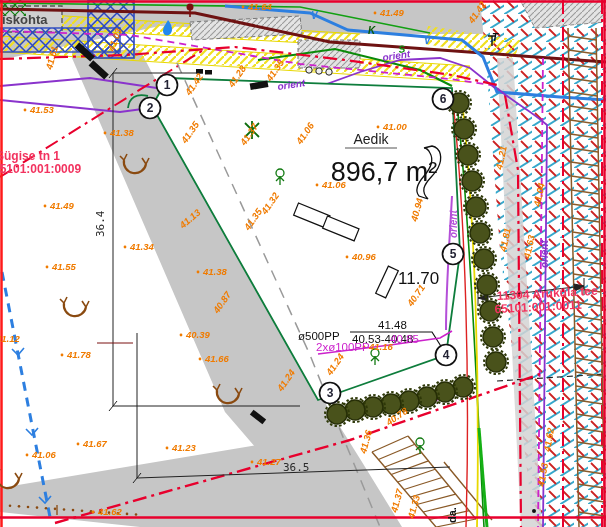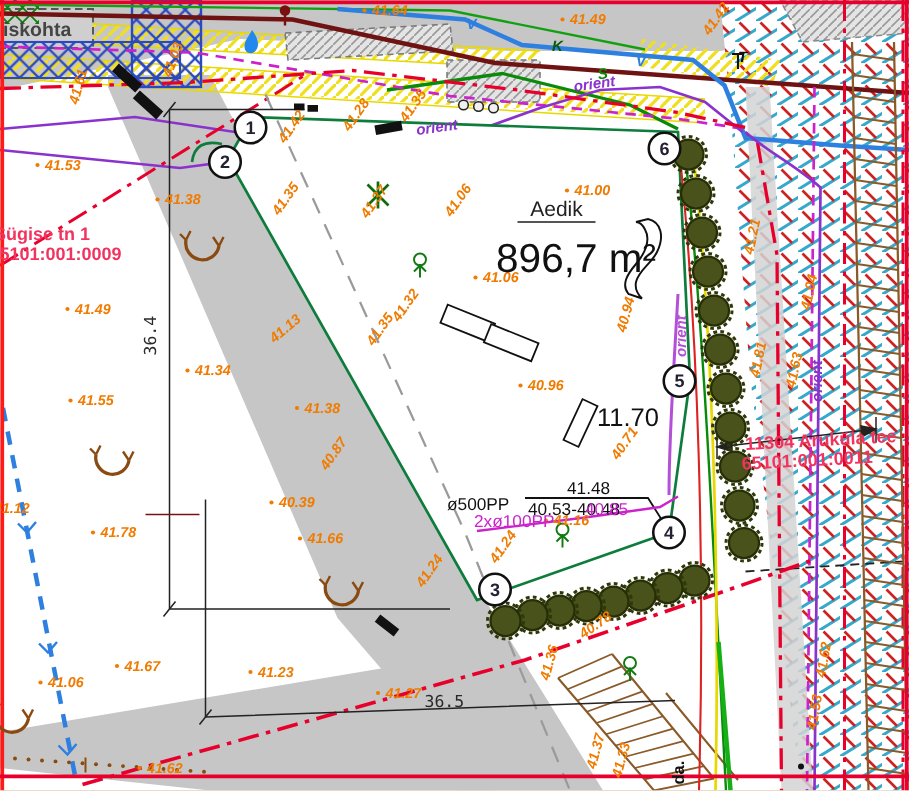--- a/index.html
+++ b/index.html
@@ -1,16 +1,16 @@
 <!DOCTYPE html>
 <html><head>
 <meta charset="utf-8">
 <style>
   html,body{margin:0;padding:0;background:#fff;}
-  #stage{position:relative;width:606px;height:527px;overflow:hidden;background:#a16207;
+  #stage{position:relative;width:606px;height:527px;overflow:hidden;background:#7dd3fc;
          font-family:"Liberation Sans",sans-serif;}
   svg{position:absolute;left:0;top:0;}
   text{user-select:none;}
   .elev{font:italic bold 9.5px "Liberation Sans",sans-serif;fill:#f07b00;}
   .dim{font:11px "DejaVu Sans Mono",monospace;fill:#2a2a2a;}
   .dim-big{font:17px "Liberation Sans",sans-serif;fill:#111;}
   .parcel{font:bold 12px "Liberation Sans",sans-serif;fill:#f2335f;}
   .pipe{font:11.5px "Liberation Sans",sans-serif;fill:#111;}
   .pipem{font:11.5px "Liberation Sans",sans-serif;fill:#cc22cc;}
   .areaT{font:14px "Liberation Sans",sans-serif;fill:#222;}

